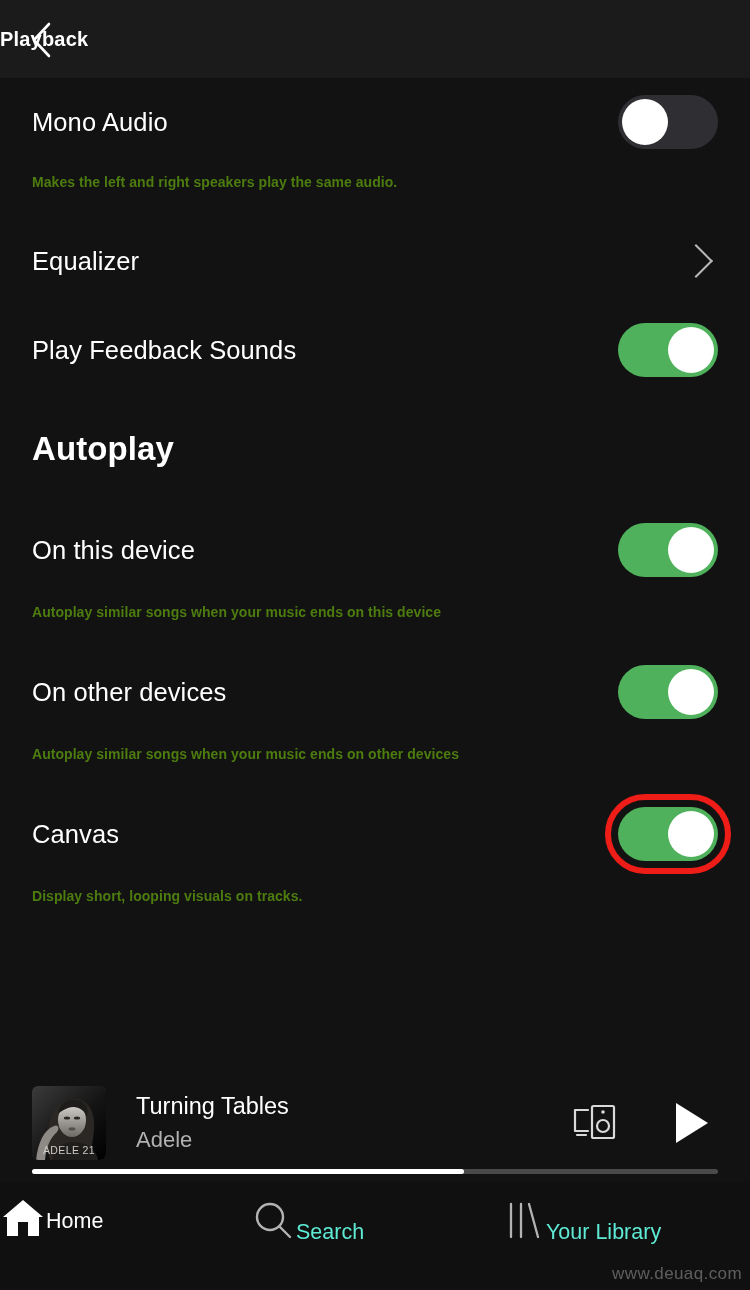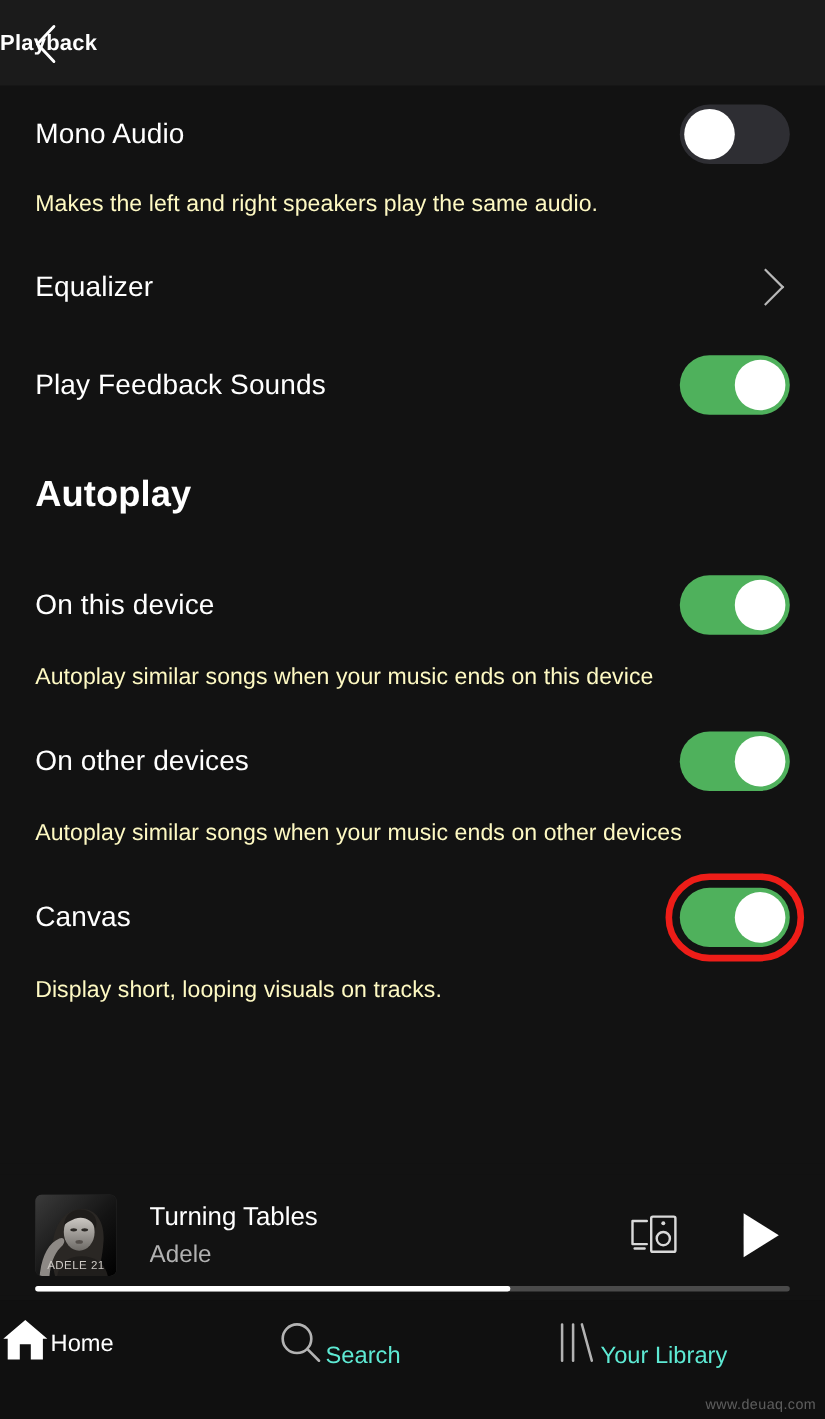--- a/index.html
+++ b/index.html
@@ -71,23 +71,23 @@
   .row-label {
     color: #ffffff;
     font-size: 25.5px;
     font-weight: 400;
     letter-spacing: .1px;
     white-space: nowrap;
   }
   .row-desc {
     position: absolute;
     left: 32px;
-    color: #fef9c3;
-    font-size: 21px;
-    font-weight: 400;
+    color: #4d7c0f;
+    font-size: 14px;
+    font-weight: 700;
     letter-spacing: .05px;
     white-space: nowrap;
   }
 
   .section-title {
     position: absolute;
     left: 32px;
     color: #ffffff;
     font-size: 33px;
     font-weight: bold;
@@ -222,21 +222,21 @@
     font-weight: 400;
   }
   .nav-item.active .nav-label { color: #ffffff; }
   .nav-item.inactive .nav-label { color: #5eead4; margin-top: 24px; }
 
   #watermark {
     position: absolute;
     right: 8px;
     bottom: 6px;
     color: rgba(200,200,200,0.42);
-    font-size: 13px;
+    font-size: 17px;
     letter-spacing: .4px;
     pointer-events: none;
   }
 </style>
 </head>
 <body>
 
 <div id="screen">
 
   <div id="header">

